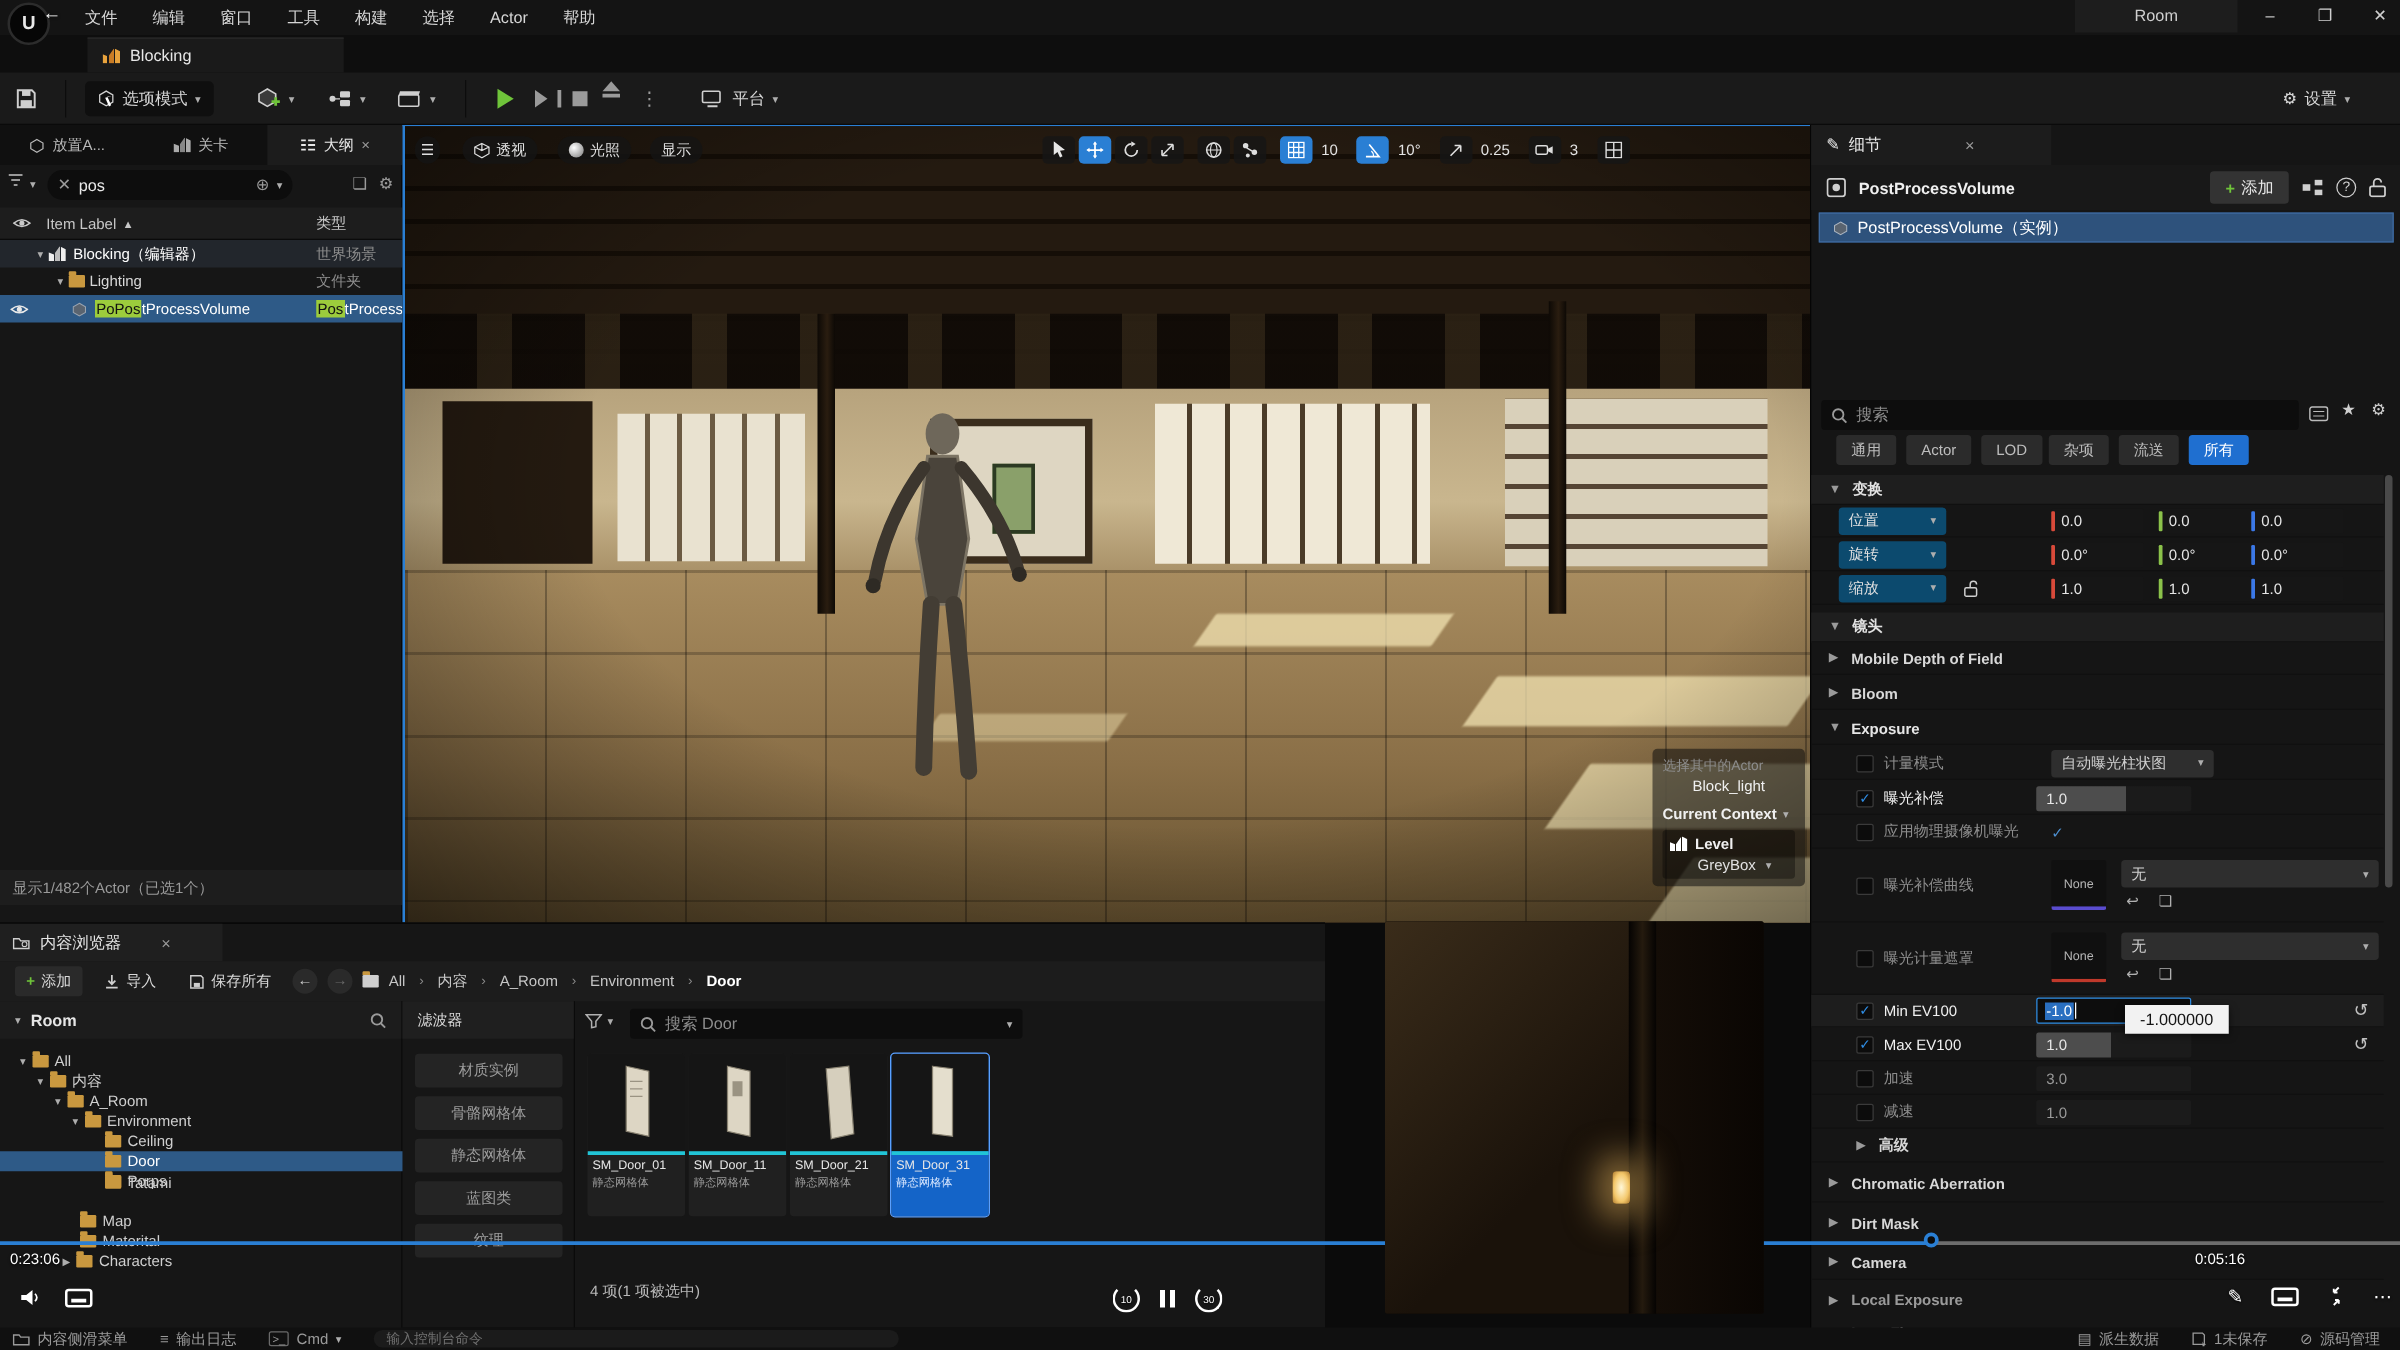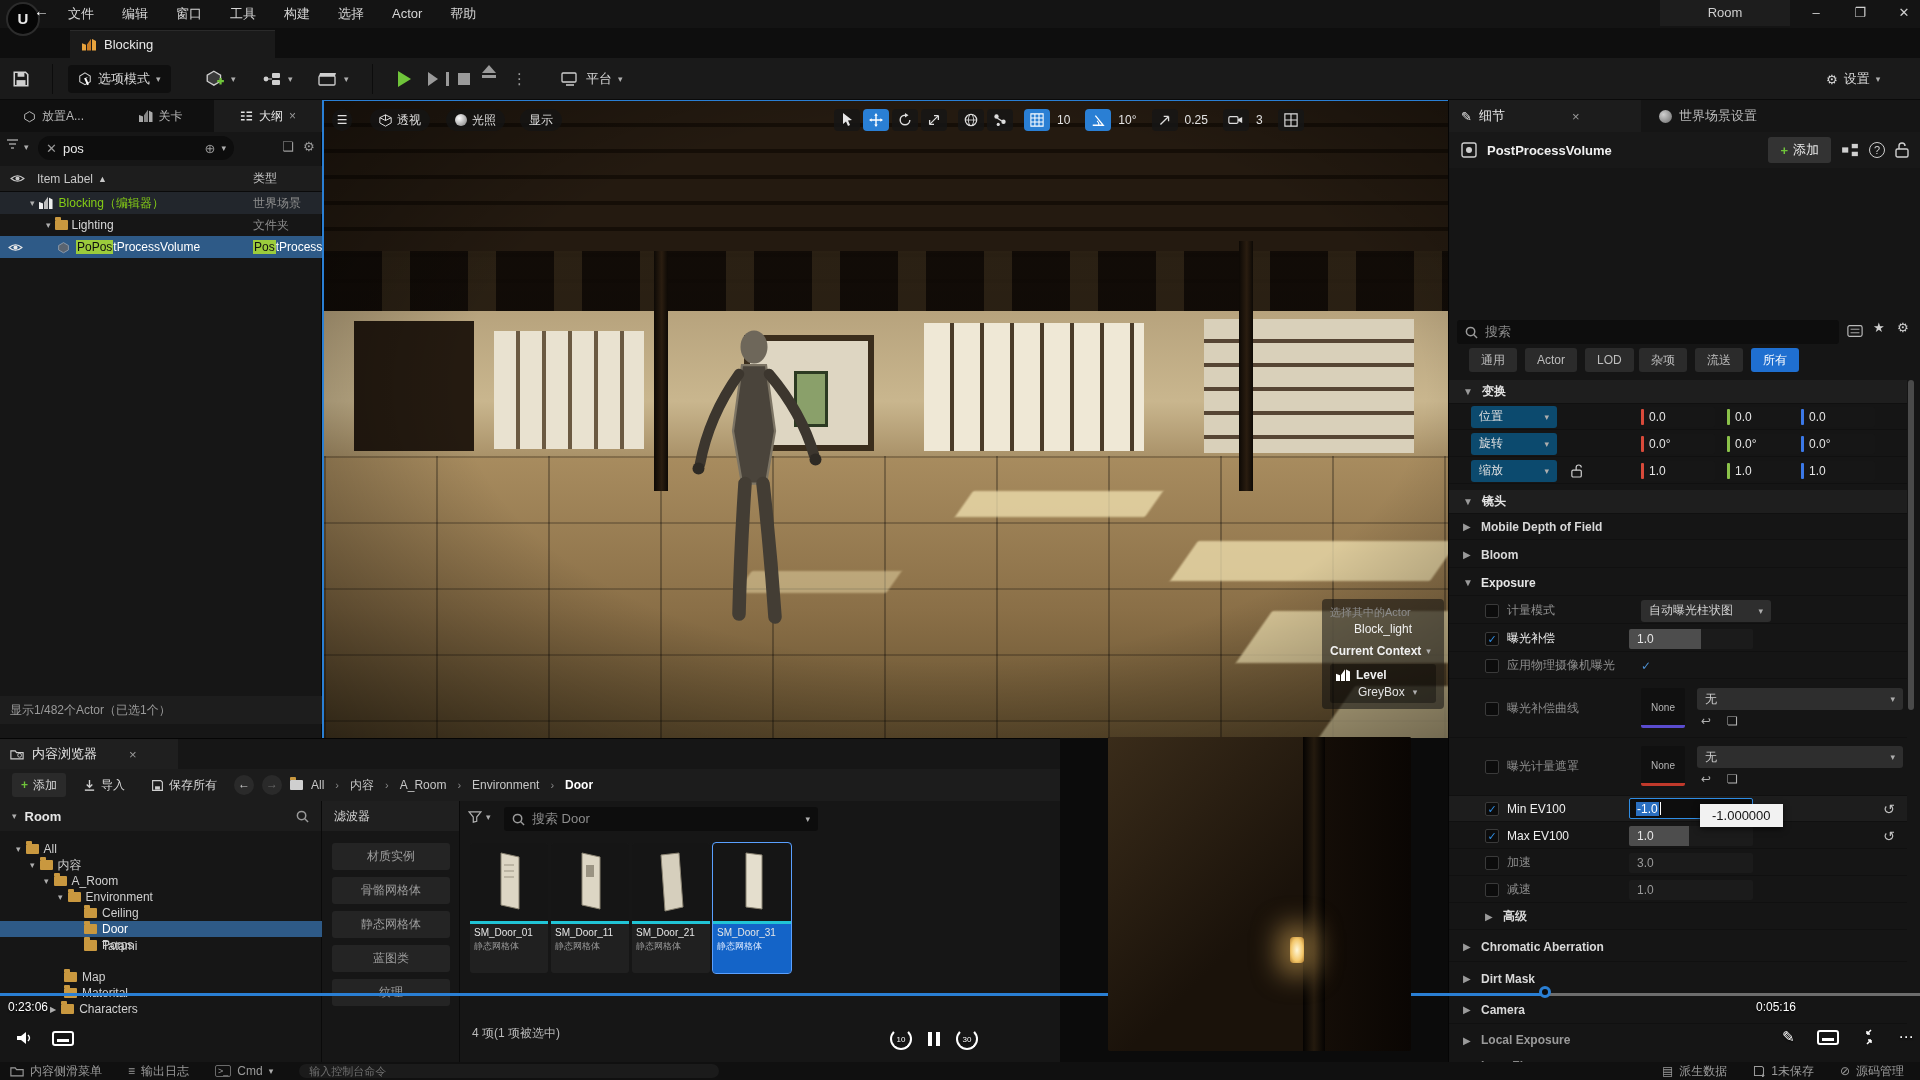--- a/index.html
+++ b/index.html
@@ -291,21 +291,21 @@
         <circle cx="8" cy="6" r="2.2" fill="#c8c8c8"></circle>
       </svg>
     <span style="margin-left:12px">Item Label</span>
     <span style="font-size:9px;margin-left:5px">▲</span>
     <span class="typecol">类型</span>
   </div>
 
   <div class="orow" style="top:92px;background:#22262c">
     <span class="chev" style="margin-left:30px">▾</span>
     <span class="bars-icon" style="margin-left:4px;filter:grayscale(1) brightness(1.4)"></span>
-    <span style="margin-left:6px;color:#84cc16">Blocking（编辑器）</span>
+    <span style="margin-left:6px;color:#ffffff">Blocking（编辑器）</span>
     <span class="typecol dim">世界场景</span>
   </div>
   <div class="orow" style="top:114px">
     <span class="chev" style="margin-left:46px">▾</span>
     <span class="fold" style="margin-left:4px"></span>
     <span style="margin-left:4px;color:#d8d8d8">Lighting</span>
     <span class="typecol dim">文件夹</span>
   </div>
   <div class="orow" style="top:136px;background:#2e5a87;color:#fff">
     <svg class="ic" style="margin-left:8px" width="15" height="11" viewBox="0 0 16 12">
@@ -458,24 +458,20 @@
     </div>
   </div>
 </div>
 
 <div id="details" class="abs">
   <div class="dtab" style="left:0;width:192px;background:#1c1c1c;color:#e8e8e8;padding-left:12px">
     <span>✎</span>
     <span>细节</span>
     <span style="margin-left:60px;color:#9a9a9a">×</span>
   </div>
-  <div class="dtab" style="left:200px;width:272px;color:#b8b8b8;padding-left:10px">
-    <span style="width:13px;height:13px;border-radius:50%;background:radial-gradient(circle at 35% 35%,#cfcfcf,#6a6a6a);display:inline-block"></span>
-    <span>世界场景设置</span>
-  </div>
 
   <div class="dheader">
     <svg class="ic" style="margin-left:12px" width="16" height="16" viewBox="0 0 16 16">
         <rect x="1" y="1" width="14" height="14" rx="2" fill="none" stroke="#cfcfcf" stroke-width="1.4"></rect>
         <circle cx="8" cy="8" r="3" fill="#cfcfcf"></circle>
       </svg>
     <span class="white" style="margin-left:10px;font-weight:bold">PostProcessVolume</span>
     <div class="btn-add" style="margin-left:auto">
       <span style="color:#6fc43a;font-weight:bold">+</span>
       <span>添加</span>
@@ -485,20 +481,26 @@
         <rect x="12" y="1" width="7" height="5" fill="#cfcfcf"></rect>
         <rect x="12" y="10" width="7" height="5" fill="#cfcfcf"></rect>
       </svg>
     <span style="width:16px;height:16px;border:1.4px solid #cfcfcf;border-radius:50%;text-align:center;line-height:15px;font-size:11px">?</span>
     <svg class="ic" style="margin:0 12px 0 10px" width="14" height="16" viewBox="0 0 14 16">
         <rect x="1" y="7" width="12" height="8" rx="1.5" fill="none" stroke="#cfcfcf" stroke-width="1.4"></rect>
         <path d="M4 7 V4 a3 3 0 0 1 6 0" fill="none" stroke="#cfcfcf" stroke-width="1.4"></path>
       </svg>
   </div>
 
+  <div class="inst-row">
+    <svg class="ic" width="13" height="13" viewBox="0 0 16 16">
+        <path d="M8 2 L14 5.5 V11 L8 14.5 L2 11 V5.5 Z" fill="#5a6470" stroke="#aab4c0" stroke-width="1"></path>
+      </svg>
+    <span>PostProcessVolume（实例）</span>
+  </div>
 
   <div class="dsearch">
     <svg class="ic" width="13" height="13" viewBox="0 0 14 14">
         <circle cx="6" cy="6" r="4.5" fill="none" stroke="#9a9a9a" stroke-width="1.6"></circle>
         <path d="M9.5 9.5 L13 13" stroke="#9a9a9a" stroke-width="1.6"></path>
       </svg>
     <span class="dim">搜索</span>
   </div>
   <svg class="ic abs" style="left:398px;top:224px" width="16" height="14" viewBox="0 0 18 14">
       <rect x="1" y="1" width="16" height="12" rx="2" fill="none" stroke="#bbb" stroke-width="1.3"></rect>

